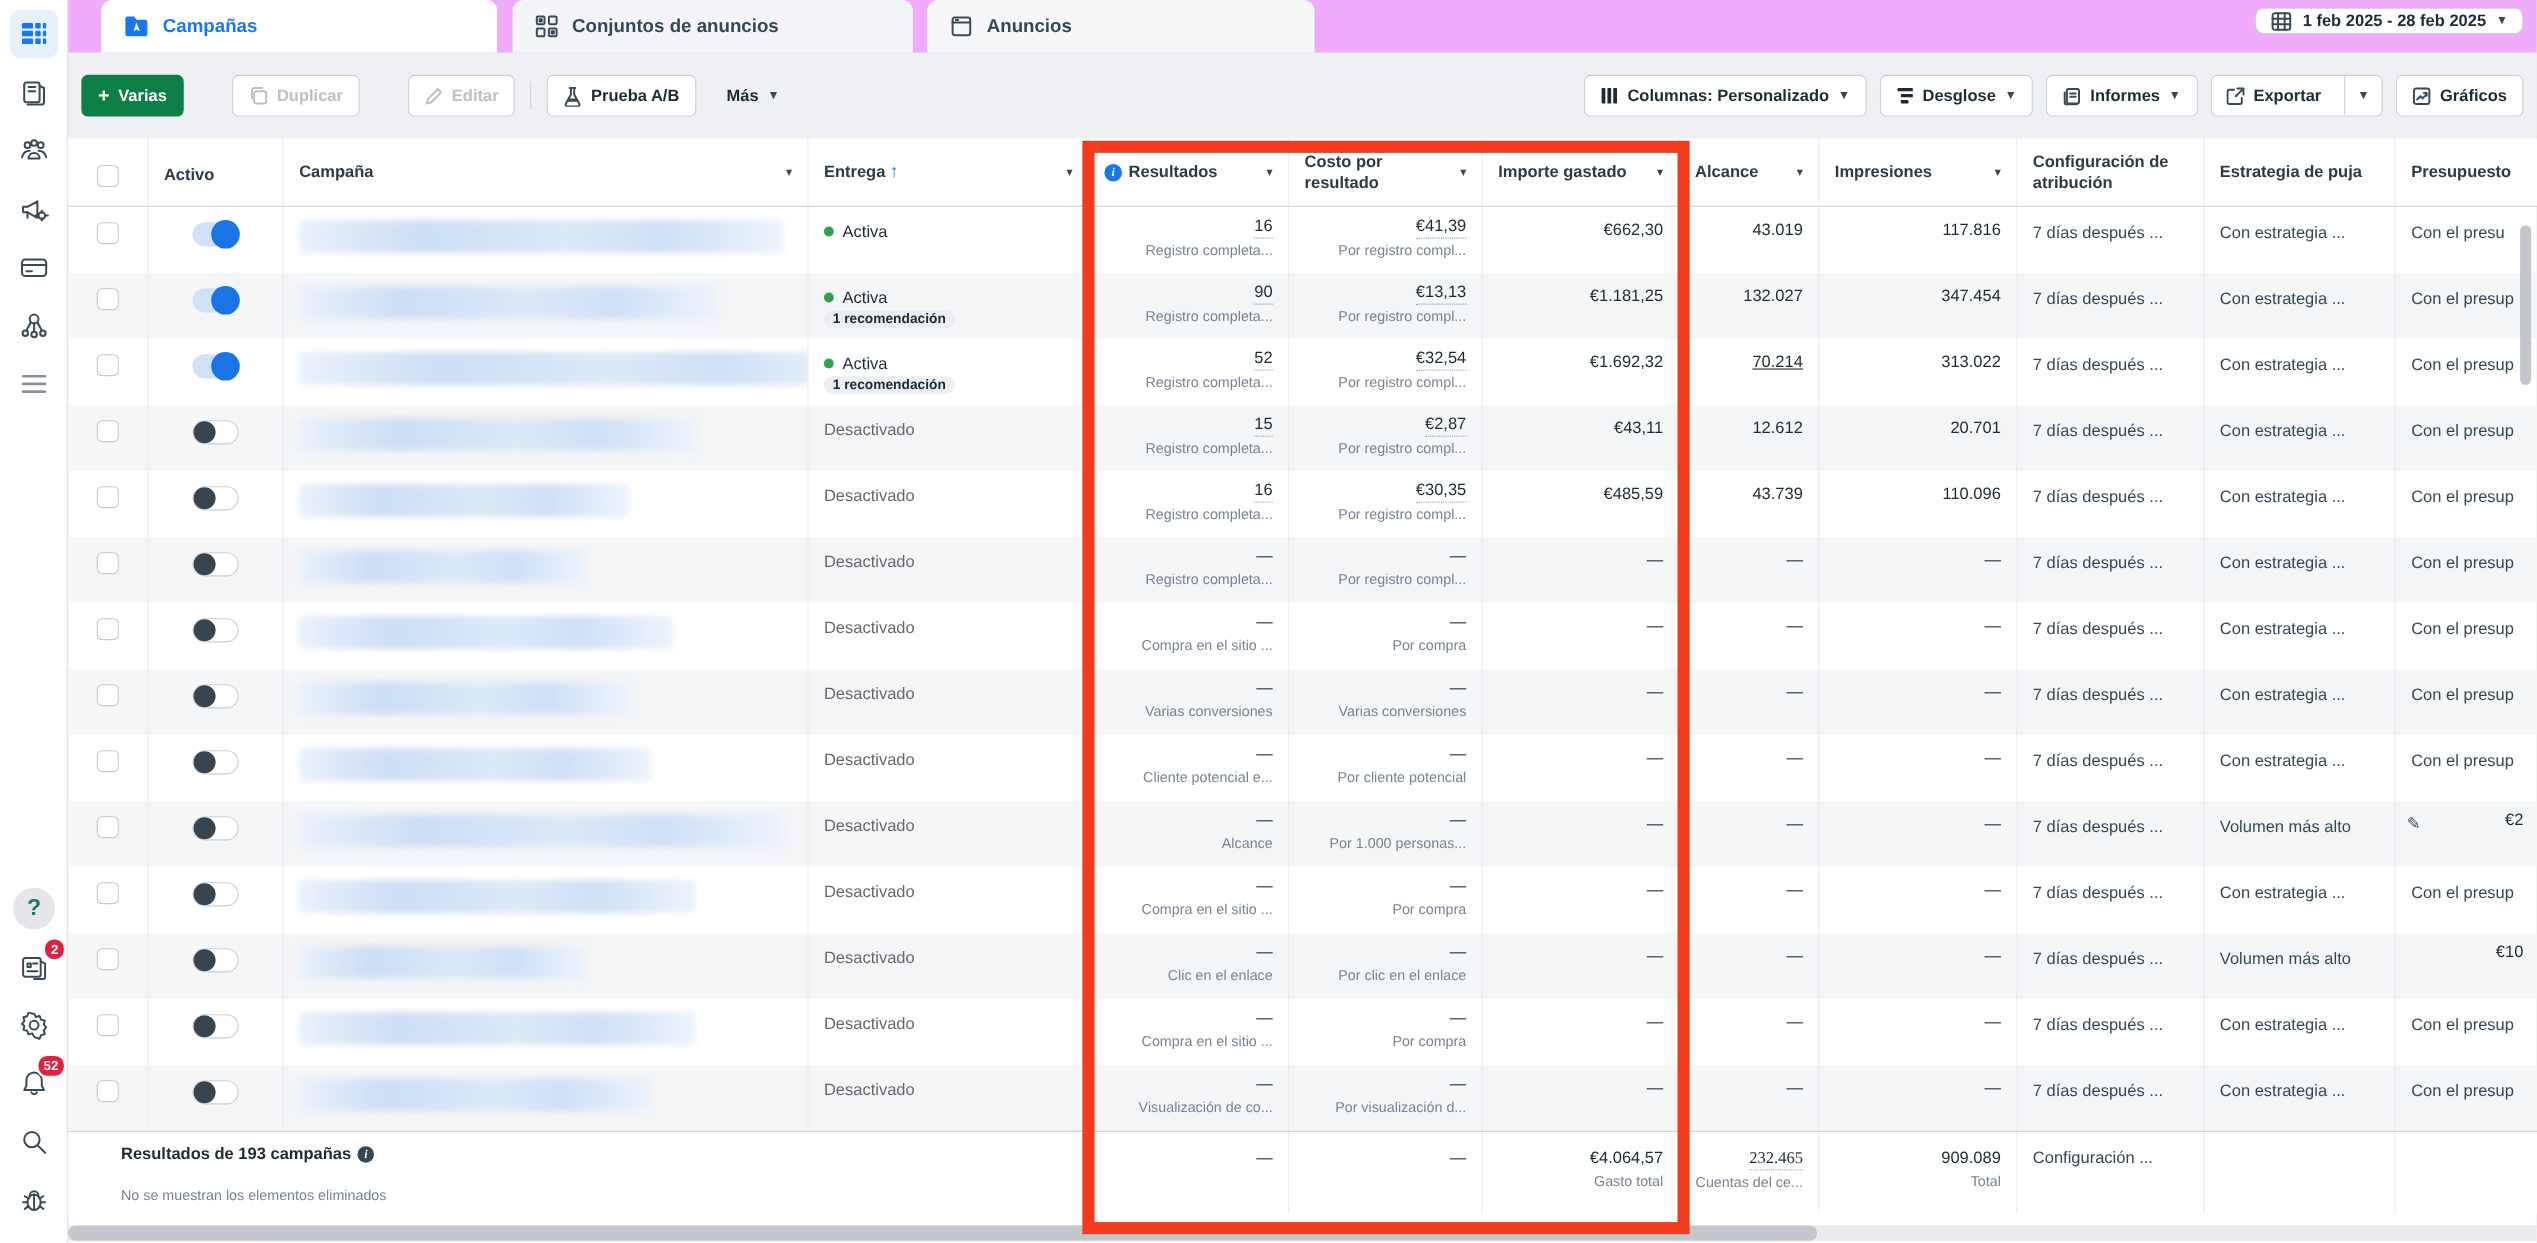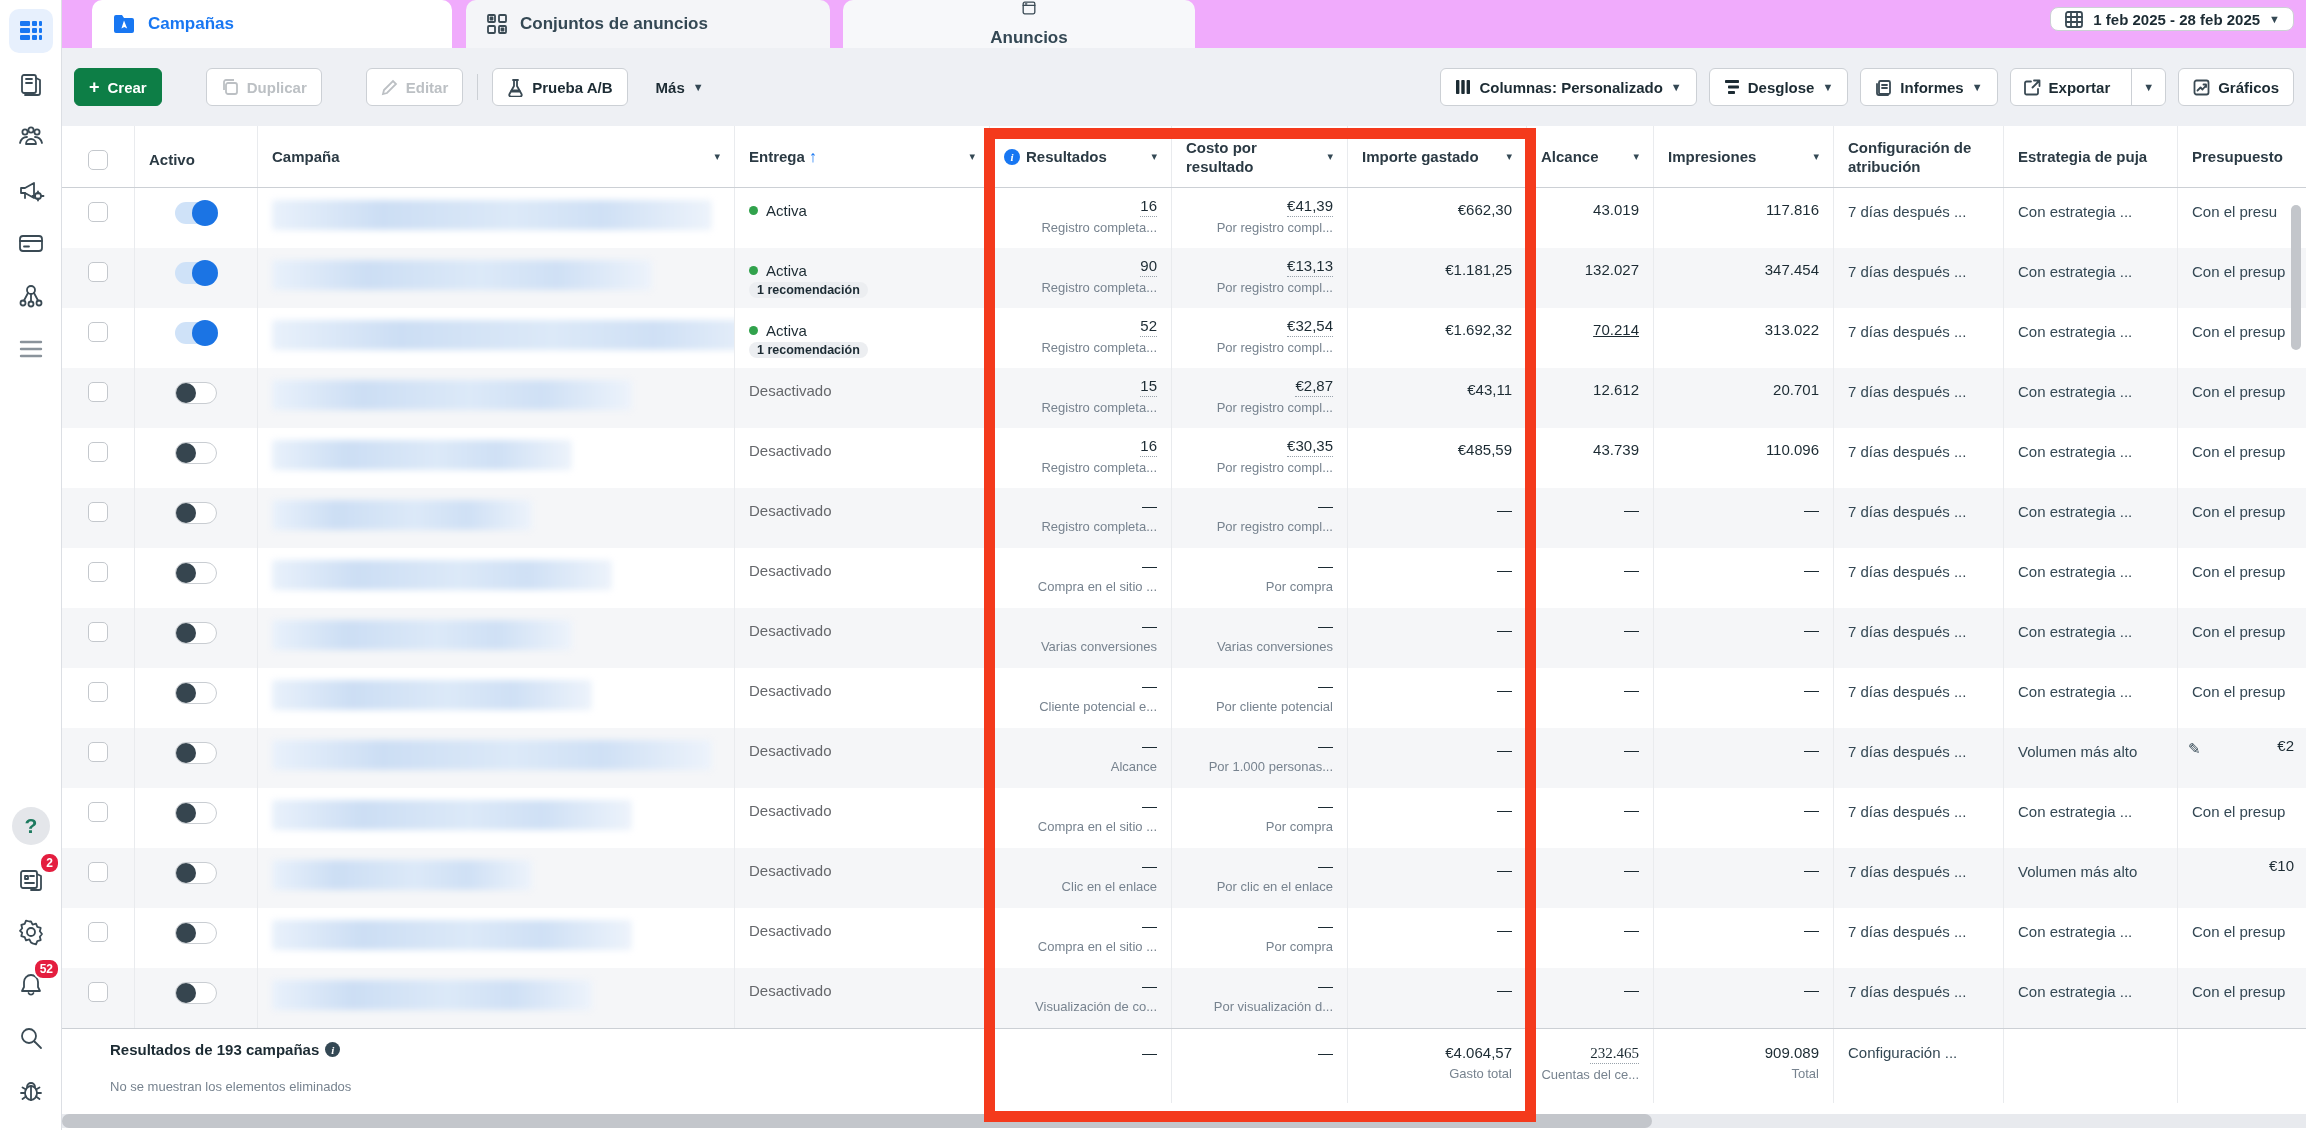--- a/index.html
+++ b/index.html
@@ -23,21 +23,21 @@
 
   
   .main { position:absolute; left:62px; top:0; width:2244px; height:1130px; }
 
   
   .tabbar { height:48px; background:#f0abfc; display:flex; align-items:flex-end; position:relative; }
   .tab { height:48px; border-radius:10px 10px 0 0; display:flex; align-items:center;
     gap:12px; padding-left:20px; font-size:17px; font-weight:700; color:#344854; cursor:pointer; }
   .tab.t1 { width:360px; margin-left:30px; background:#fff; color:#1877f2; }
   .tab.t2 { width:364px; margin-left:14px; background:#f4f5f8; }
-  .tab.t3 { width:352px; margin-left:13px; background:#f7f8fa;flex-direction:column; }
+  .tab.t3 { width:352px; margin-left:13px; background:#f7f8fa; }
   .daterange { position:absolute; right:12px; top:7px; height:24px; background:#fff;
     border:1px solid #ccd0d5; border-radius:8px; display:flex; align-items:center;
     gap:9px; padding:0 13px; font-size:15px; font-weight:700; color:#1c2b33; cursor:pointer; }
   .caret { font-size:11px; color:#344854; }
 
   
   .toolbar { height:78px; background:#eef0f4; display:flex; align-items:center;
     padding:0 12px; position:relative; }
   .btn { height:38px; background:#fff; border:1px solid #ccd0d5; border-radius:6px;
     display:flex; align-items:center; gap:8px; padding:0 14px; font-size:15px;
@@ -263,21 +263,21 @@
       </svg>
       <span>1 feb 2025 - 28 feb 2025</span>
       <span class="caret">▼</span>
     </div>
   </div>
 
   <div class="toolbar">
     <div class="tb-left">
       <button class="btn green">
         <span style="font-size:18px;">+</span>
-        <span>Crear</span>
+        <span>Varias</span>
       </button>
       <button class="btn disabled">
         <svg width="18" height="18" viewBox="0 0 18 18" style="stroke:#bcc0c4;fill:none;stroke-width:1.8;">
           <rect x="5" y="5" width="11" height="11" rx="2"></rect>
             <path d="M3 12V4a2 2 0 0 1 2-2h8"></path>
         </svg>
         <span>Duplicar</span>
       </button>
       <button class="btn disabled">
         <svg width="17" height="17" viewBox="0 0 17 17" style="stroke:#bcc0c4;fill:none;stroke-width:1.8;">

